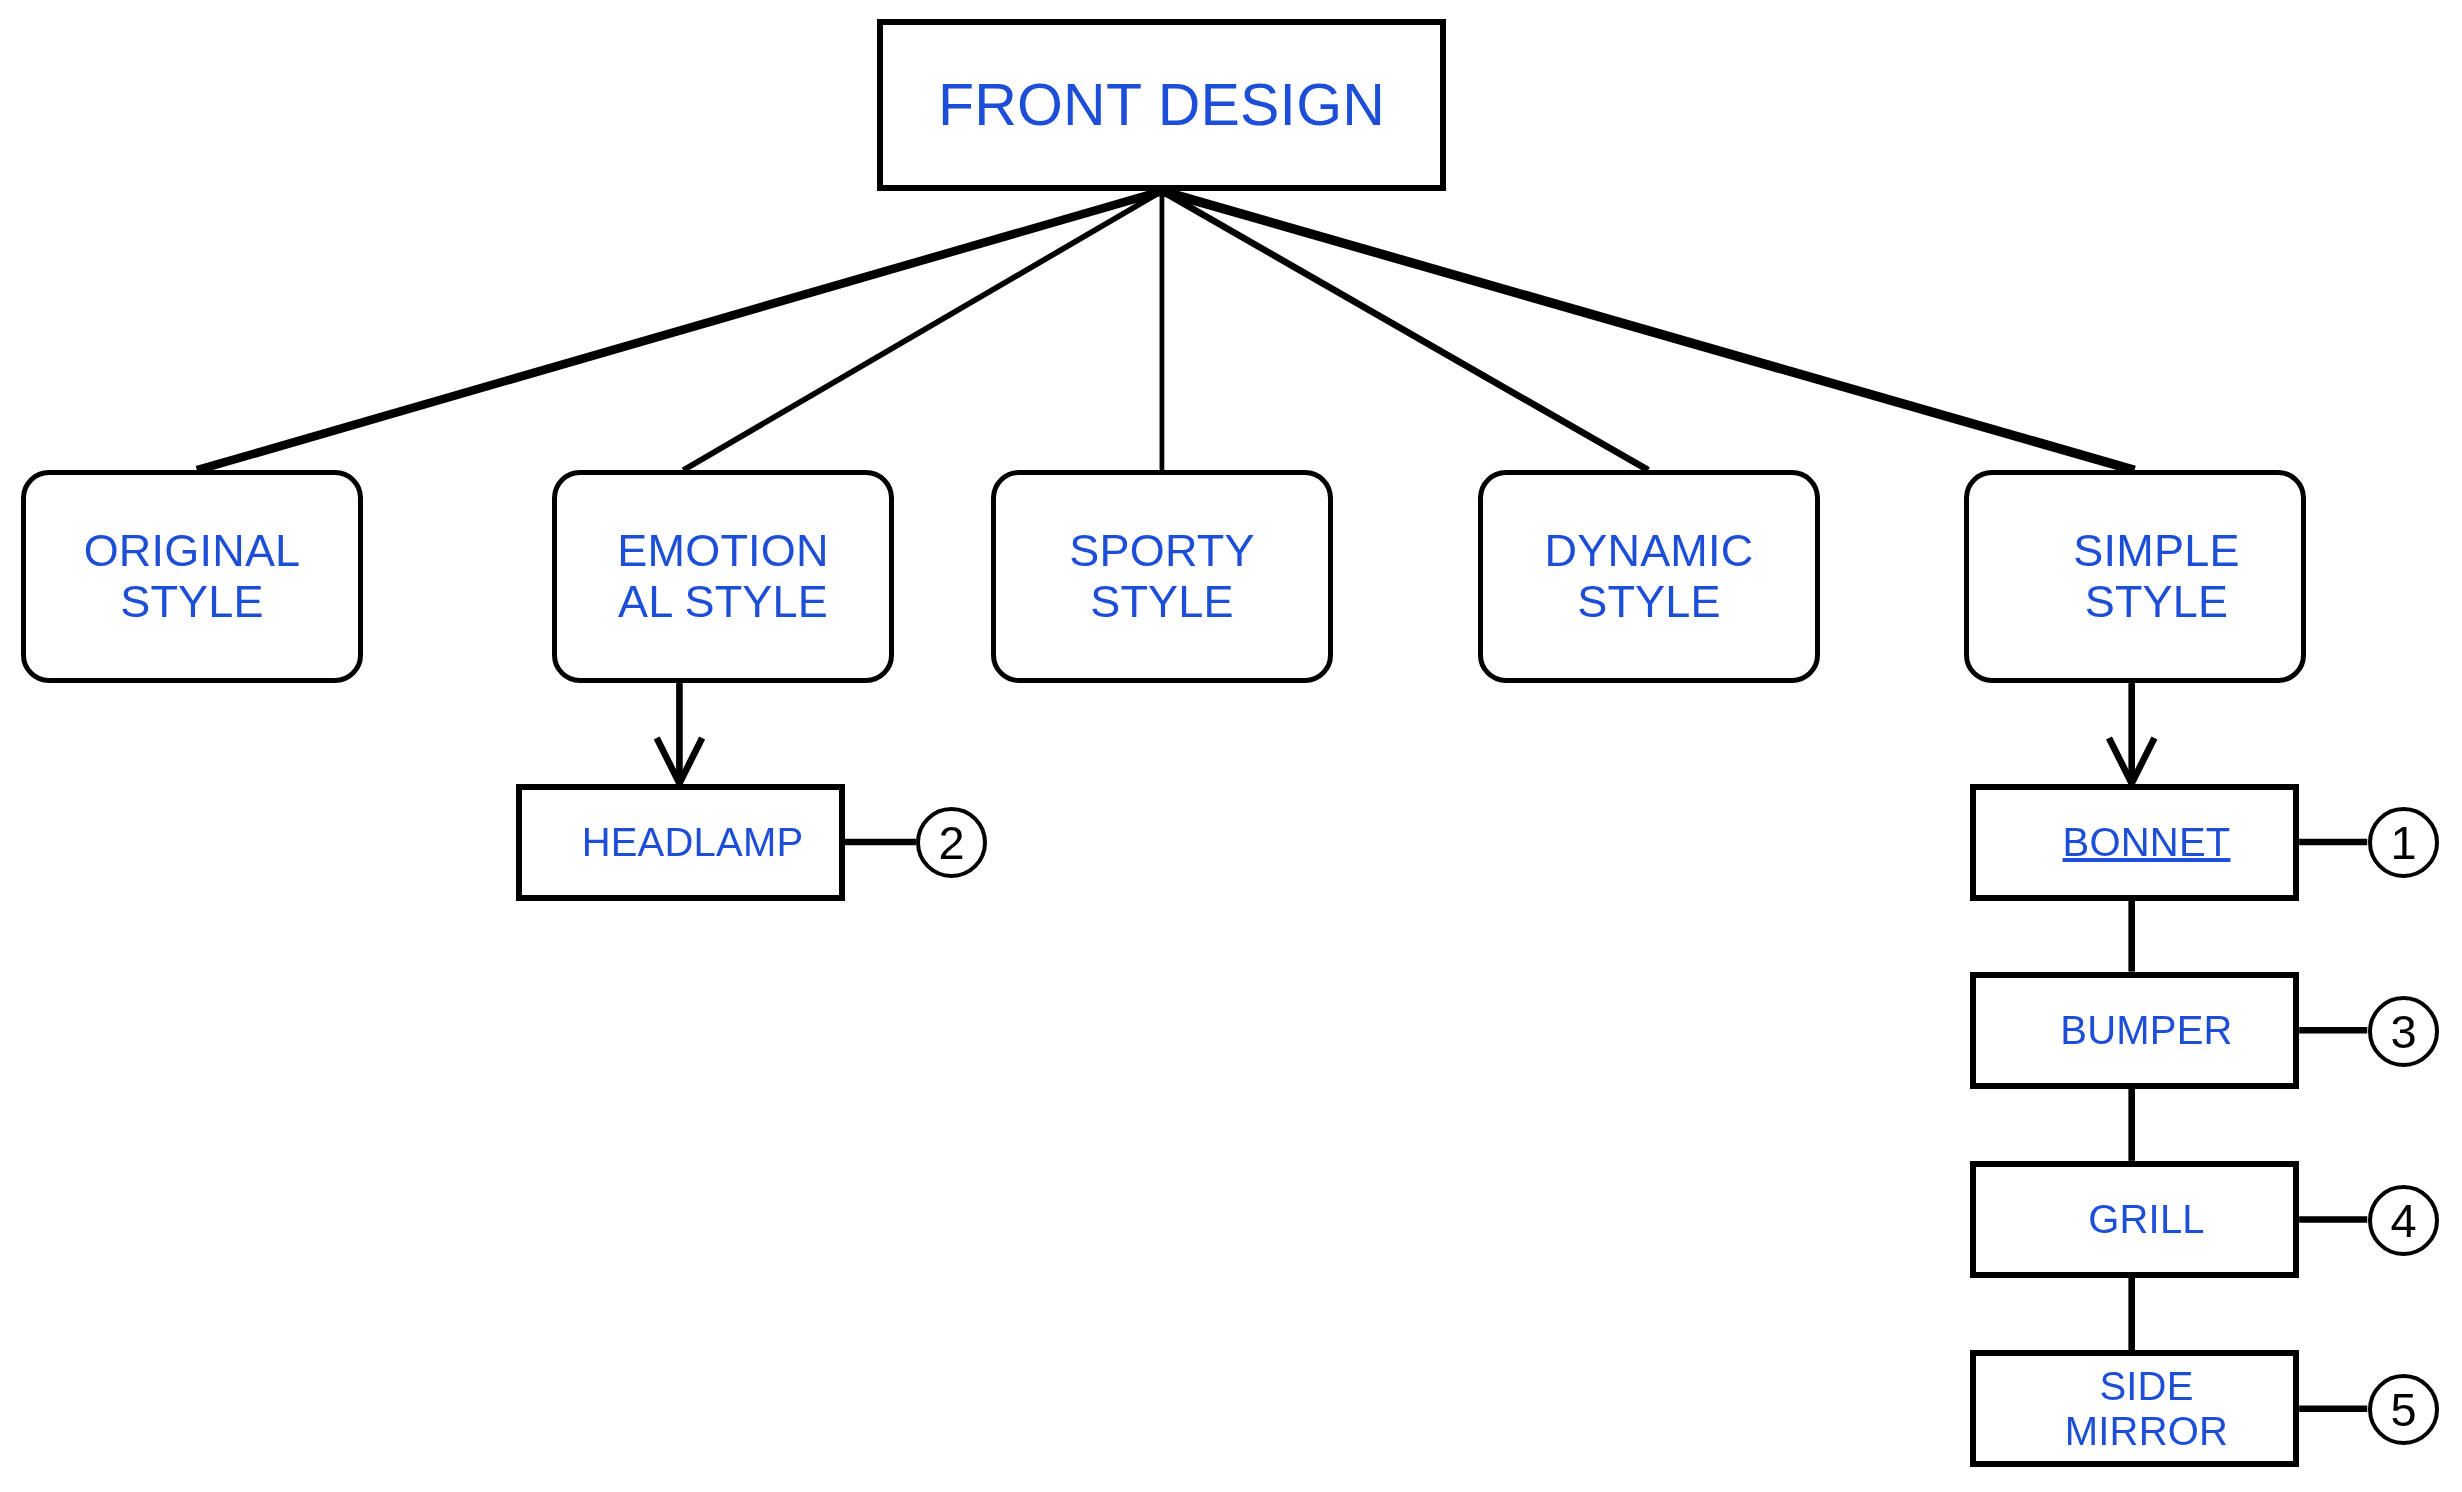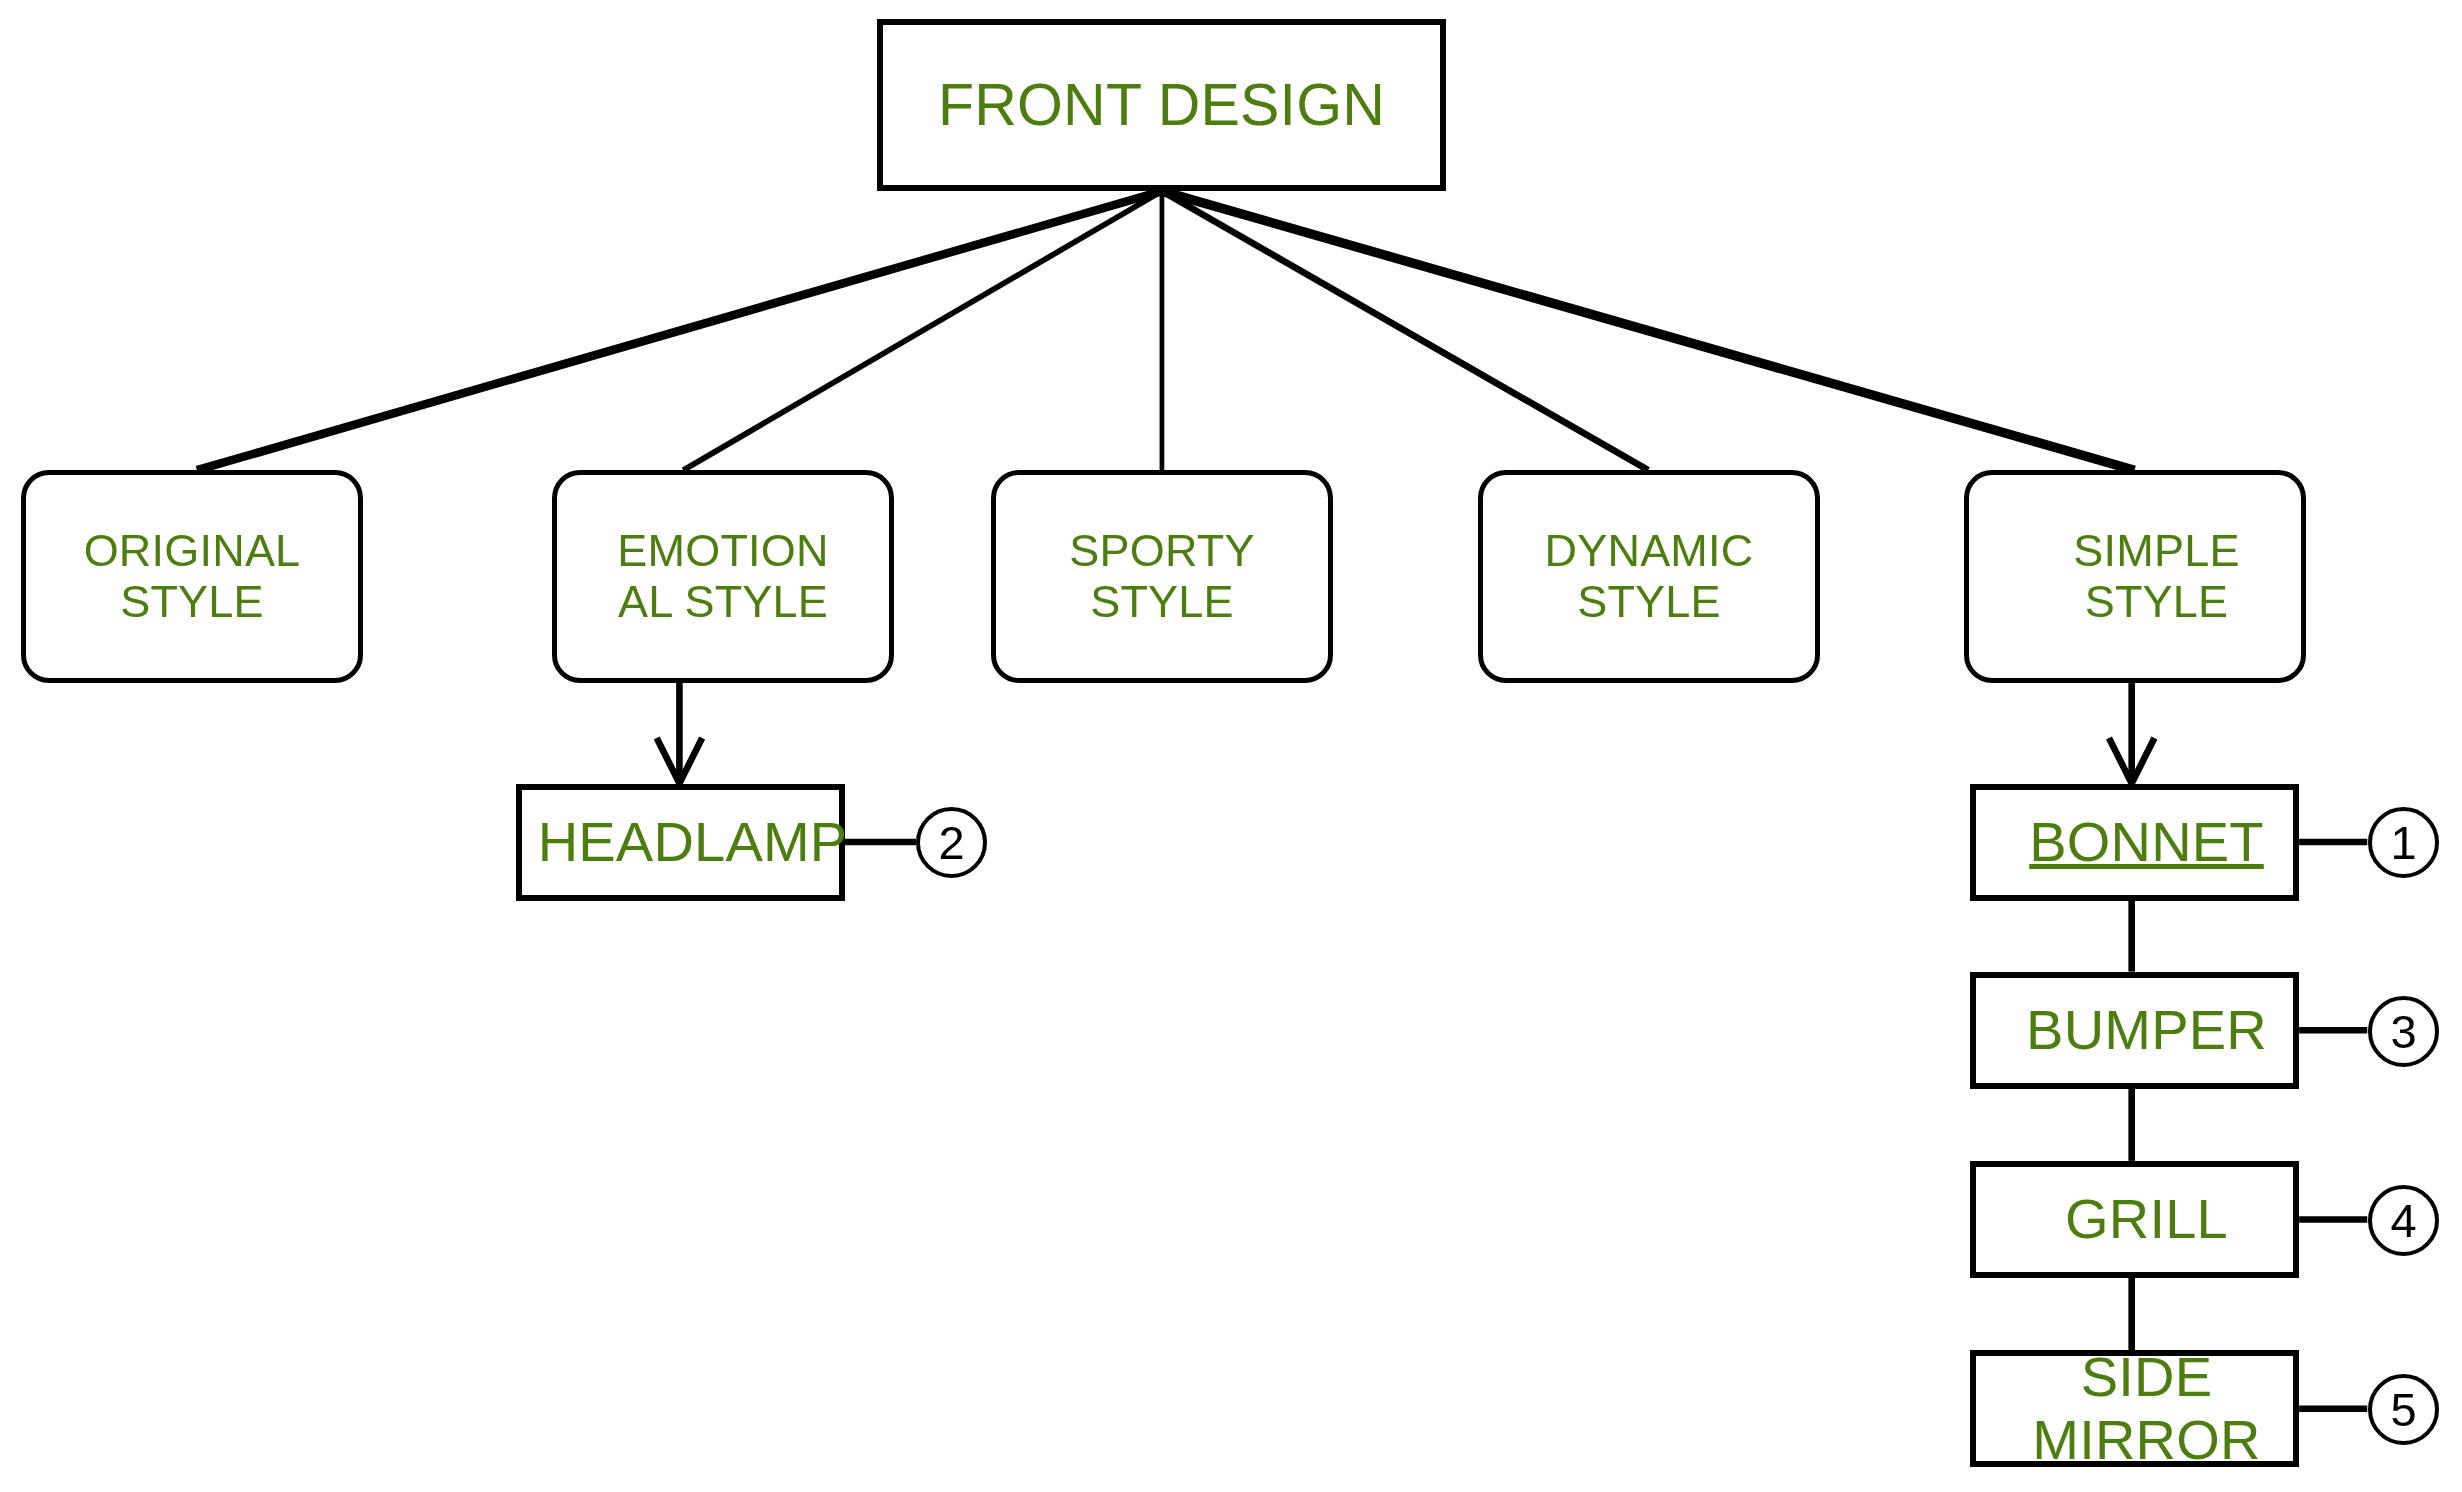--- a/index.html
+++ b/index.html
@@ -27,36 +27,36 @@
   }
   .node {
     position: absolute;
     box-sizing: border-box;
     background: #ffffff;
     border: 5.7px solid #000000;
     display: flex;
     align-items: center;
     justify-content: center;
     text-align: center;
-    color: #4d7c0f;
+    color: #1d4ed8;
     line-height: 1.12;
     letter-spacing: 0.2px;
     white-space: pre-line;
     z-index: 2;
   }
   .node.root {
     border-width: 6.6px;
     font-size: 59px;
   }
   .node.style-node {
     border-radius: 28px;
     font-size: 45px;
   }
   .node.part-node {
-    font-size: 56px;
+    font-size: 40px;
     border-width: 6.6px;
     padding-left: 24px;
   }
   .marker {
     position: absolute;
     box-sizing: border-box;
     border: 4.7px solid #000000;
     border-radius: 50%;
     background: #ffffff;
     display: flex;

